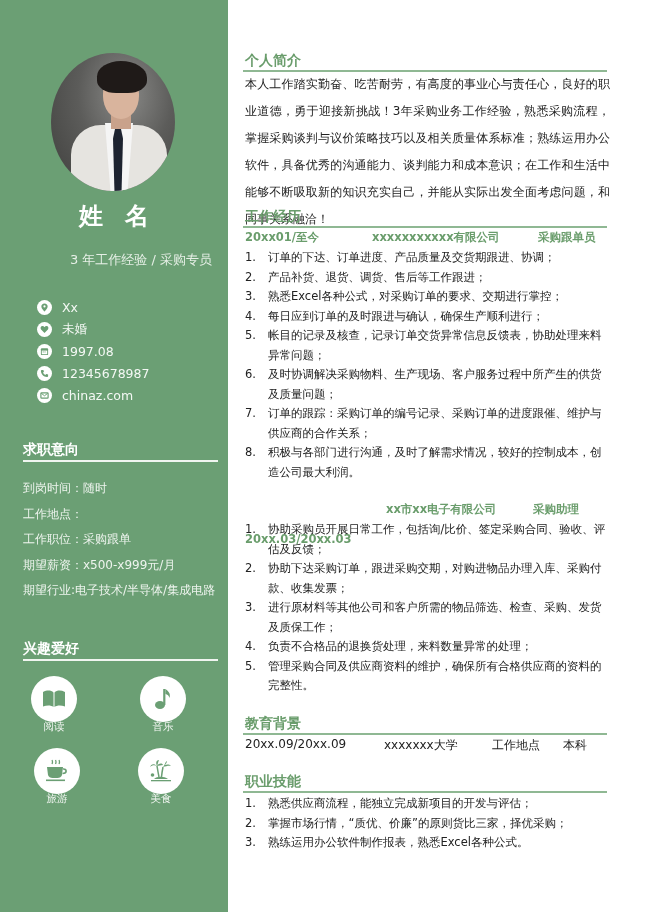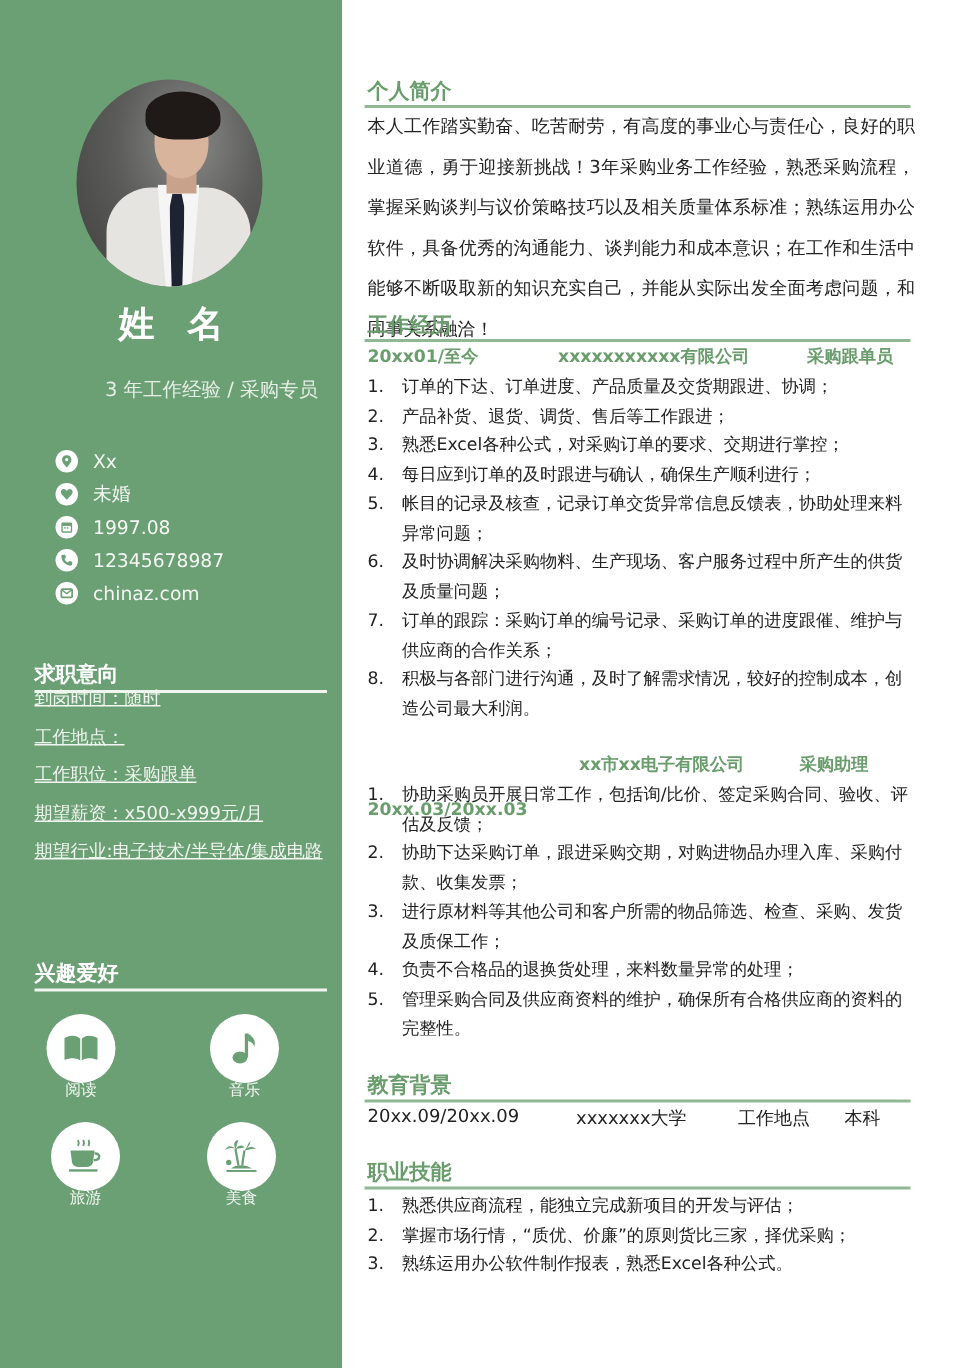--- a/index.html
+++ b/index.html
@@ -19,21 +19,21 @@
   .subtitle { position: absolute; left: 0; width: 228px; top: 251px; text-align: center; font-size: 13px; color: #e6efe6; margin-left: 27px; }
 
   .contact { position: absolute; left: 37px; top: 296px; }
   .contact-row { display: flex; align-items: center; height: 22px; font-size: 12.5px; color: #f4f8f4; }
   .contact-row .ic { width: 15px; height: 15px; border-radius: 50%; background: #ffffff; margin-right: 10px; display: flex; align-items: center; justify-content: center; }
   .contact-row .ic svg { width: 9px; height: 9px; }
 
   .side-section-title { position: absolute; left: 23px; font-size: 14px; font-weight: bold; color: #ffffff; }
   .side-rule { position: absolute; left: 23px; width: 195px; height: 2px; background: #f0f5f0; }
 
-  .intent { position: absolute; left: 23px; top: 457px; text-decoration: underline; }
+  .intent { position: absolute; left: 23px; top: 480px; }
   .intent-row { height: 25.5px; font-size: 12px; color: #eef4ee; white-space: nowrap; }
 
   .hobbies { position: absolute; left: 0; top: 672px; width: 228px; }
   .hobby { position: absolute; width: 60px; text-align: center; }
   .hobby .circ { width: 46px; height: 46px; border-radius: 50%; background: #ffffff; margin: 0 auto; display: flex; align-items: center; justify-content: center; }
   .hobby .circ svg { width: 26px; height: 26px; }
   .hobby .lbl { font-size: 10.5px; color: #f2f6f2; margin-top: -2px; }
 
   .main { position: absolute; left: 245px; top: 0; width: 365px; }
   .sec-title { position: absolute; left: 0; font-size: 14px; font-weight: bold; color: #6a9d6c; }

